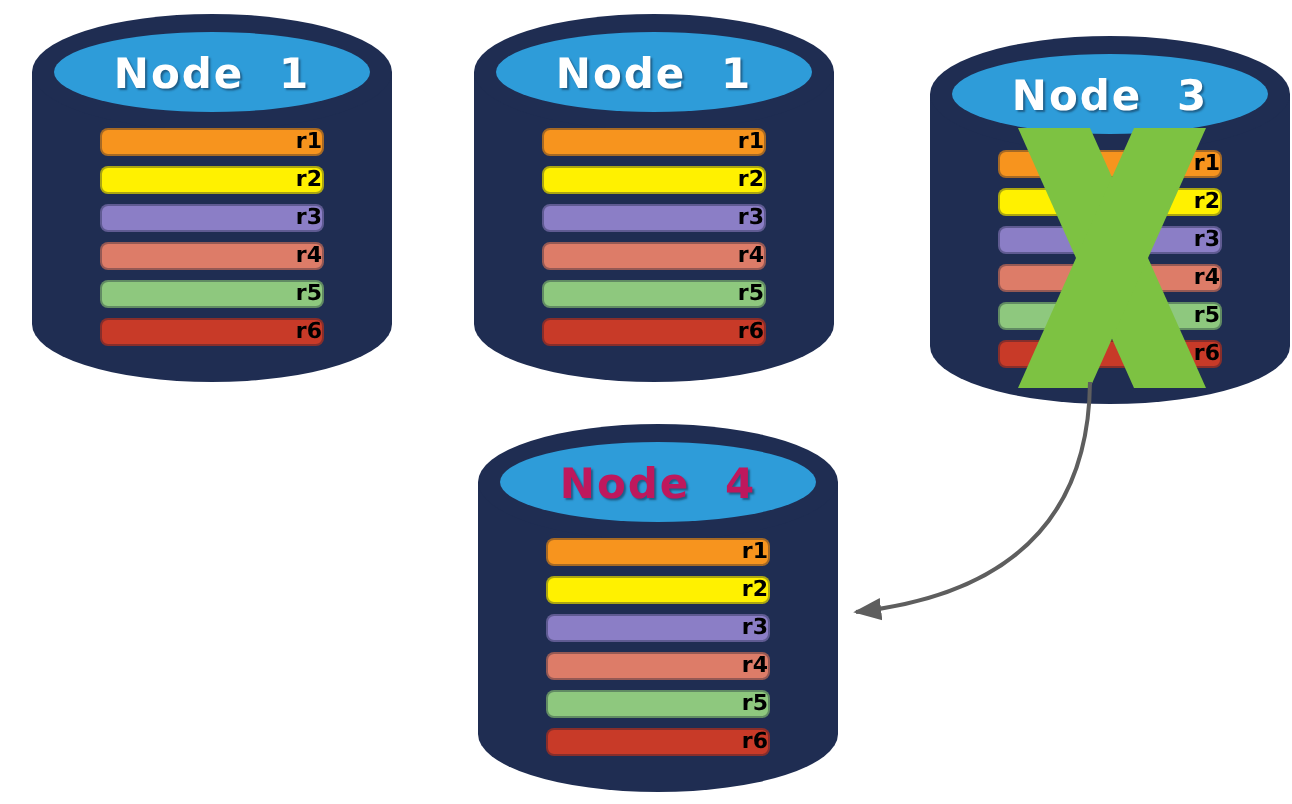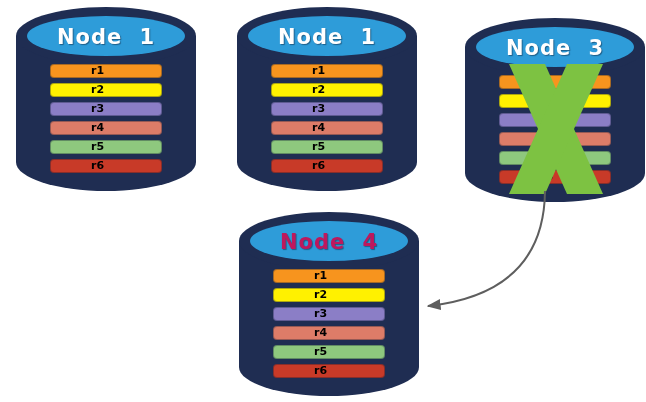--- a/index.html
+++ b/index.html
@@ -23,21 +23,21 @@
     text-shadow: 1px 1px 1px rgba(10,20,40,0.45);
     white-space: nowrap;
   }
 
   .rows { position: absolute; left: 34px; top: 57px; width: 112px; }
   .row {
     height: 14px; margin-bottom: 5px;
     border-radius: 4px;
     border: 1px solid rgba(15,25,50,0.35);
     box-sizing: border-box;
-    text-align: left;
+    text-align: right;
     font-size: 11px; font-weight: bold; line-height: 12px; padding-left: 40px;
   }
 
   .xmark { position: absolute; left: 44px; top: 46px; width: 94px; height: 130px; display: block; }
 
   .arrow-layer {
     position: absolute; left: 0; top: 0;
     width: 646px; height: 402px;
     pointer-events: none;
   }

